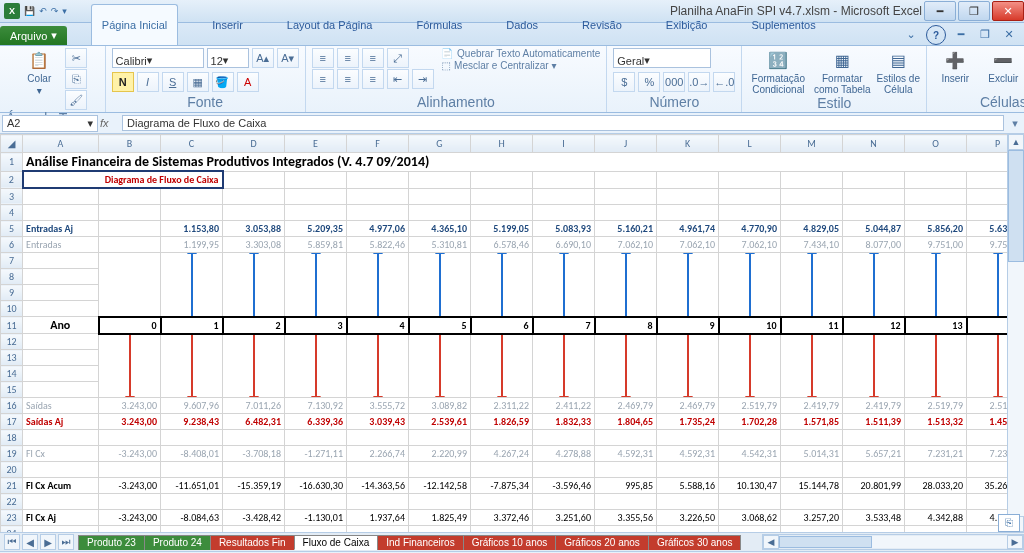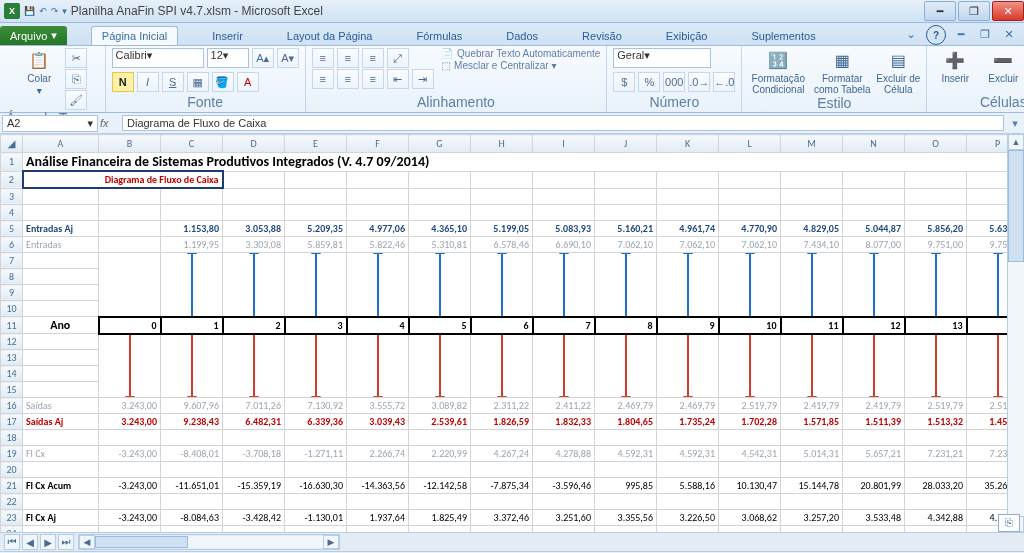--- a/index.html
+++ b/index.html
@@ -31,21 +31,21 @@
   .titlebar .qat .xl-icon {
     width: 16px; height: 16px;
     background: #2b7d3a;
     color: #fff;
     font-size: 9px; font-weight: bold;
     display: inline-flex; align-items: center; justify-content: center;
     border-radius: 2px;
   }
   .titlebar .title-text {
     flex: 1;
-    text-align: left;
+    text-align: right;
     color: #444;
   }
   .titlebar .win-controls {
     display: flex;
   }
   .titlebar .win-btn {
     width: 30px; height: 18px;
     display: inline-flex; align-items: center; justify-content: center;
     font-size: 11px;
     margin-left: 2px;
@@ -69,21 +69,21 @@
   .ribbon-tabs .file-tab {
     background: linear-gradient(#3c8c3c,#237623);
     color: #fff;
     padding: 3px 10px;
     border-top-left-radius: 3px;
     border-top-right-radius: 3px;
     display:inline-flex; align-items:center;
   }
   .ribbon-tabs .file-tab .chev { color:#fff; margin-left:4px; }
   .ribbon-tabs .tab {
-    padding: 3px 10px;
+    padding: 14px 10px;
     color: #2b5a9b;
     cursor: pointer;
   }
   .ribbon-tabs .tab.active {
     background: #f5faff;
     border: 1px solid #9bbce0;
     border-bottom: none;
     border-top-left-radius: 3px;
     border-top-right-radius: 3px;
     color: #3b6ea5;
@@ -143,21 +143,21 @@
     display:inline-flex;align-items:center;justify-content:center;
     font-size: 16px;
   }
   .stack {
     display:flex; flex-direction:column; gap:1px; align-items:flex-start;
   }
   .row { display:flex; align-items:center; gap:3px; }
   .combo {
     background:#fff; border:1px solid #aac2de;
     height:18px; font-size:11px;
-    display:inline-flex; align-items:flex-start;
+    display:inline-flex; align-items:flex-end;
     padding:0 3px;
   }
   .combo.wide { width: 84px; }
   .combo.num { width: 34px; }
   .sq {
     width: 20px; height: 18px;
     border:1px solid #c3d8ef;
     display:inline-flex;align-items:center;justify-content:center;
     font-size: 11px; color:#4a6d95;
     background: linear-gradient(#fbfdff,#ecf3fb);
@@ -469,21 +469,21 @@
       <div class="big-btn wider">
         <span class="icon">🔢</span>
         <span>Formatação Condicional</span>
       </div>
       <div class="big-btn wider">
         <span class="icon">▦</span>
         <span>Formatar como Tabela</span>
       </div>
       <div class="big-btn">
         <span class="icon">▤</span>
-        <span>Excluir de Célula</span>
+        <span>Estilos de Célula</span>
       </div>
     </div>
     <div class="label">Estilo</div>
   </div>
 
   <div class="group">
     <div class="controls">
       <div class="big-btn">
         <span class="icon">➕</span>
         <span>Inserir</span>
@@ -976,20 +976,30 @@
   <div class="smart-badge">⎘</div>
 </div>
 
 <div class="tabs-bar">
   <div class="nav">
     <span>⏮</span>
     <span>◀</span>
     <span>▶</span>
     <span>⏭</span>
   </div>
+  <div class="tabs" id="sheet-tabs">
+      <div class="sheet-tab green">Produto 23</div>
+      <div class="sheet-tab green">Produto 24</div>
+      <div class="sheet-tab red">Resultados Fin</div>
+      <div class="sheet-tab active">Fluxo de Caixa</div>
+      <div class="sheet-tab red">Ind Financeiros</div>
+      <div class="sheet-tab red">Gráficos 10 anos</div>
+      <div class="sheet-tab red">Gráficos 20 anos</div>
+      <div class="sheet-tab red">Gráficos 30 anos</div>
+    </div>
   <div class="hscroll">
     <div class="btn">◀</div>
     <div class="track">
         <div class="thumb"></div>
       </div>
     <div class="btn">▶</div>
   </div>
 </div>
 
 <div class="status-bar">

